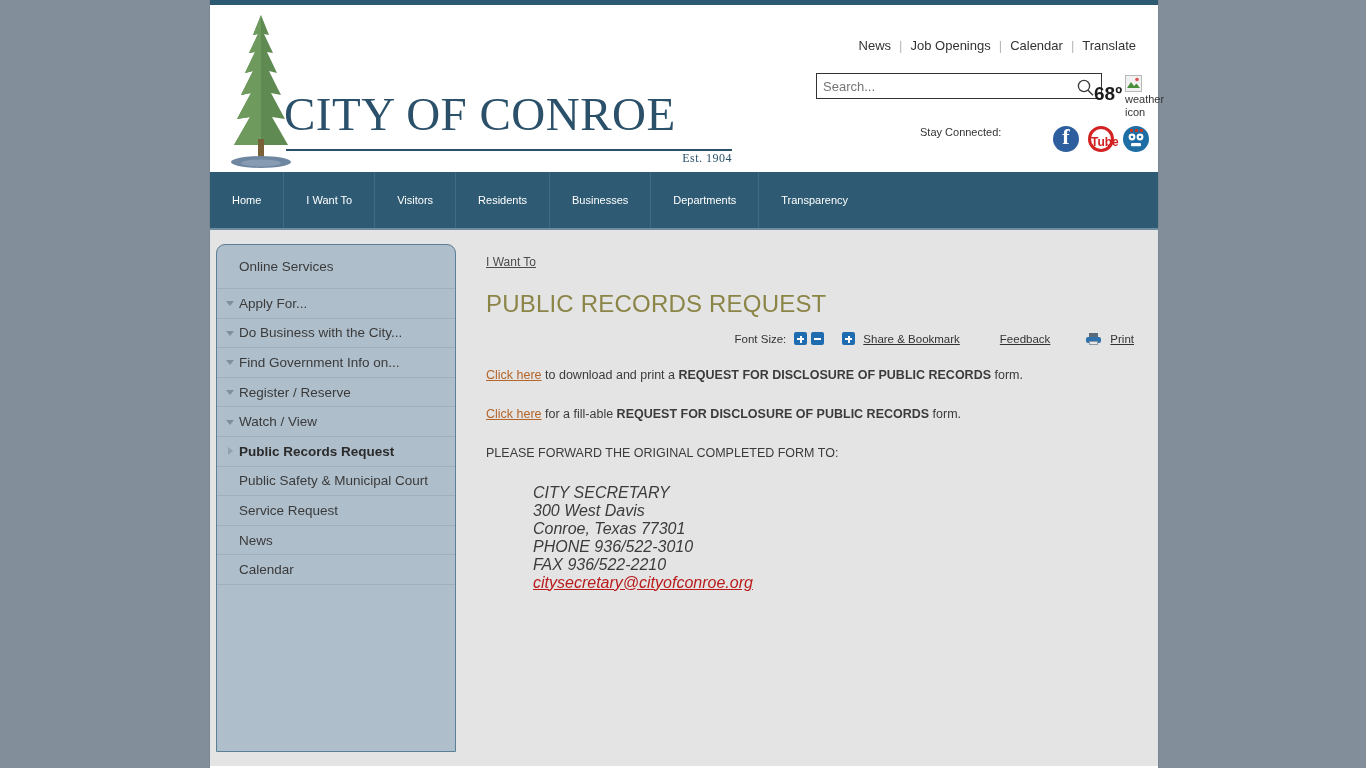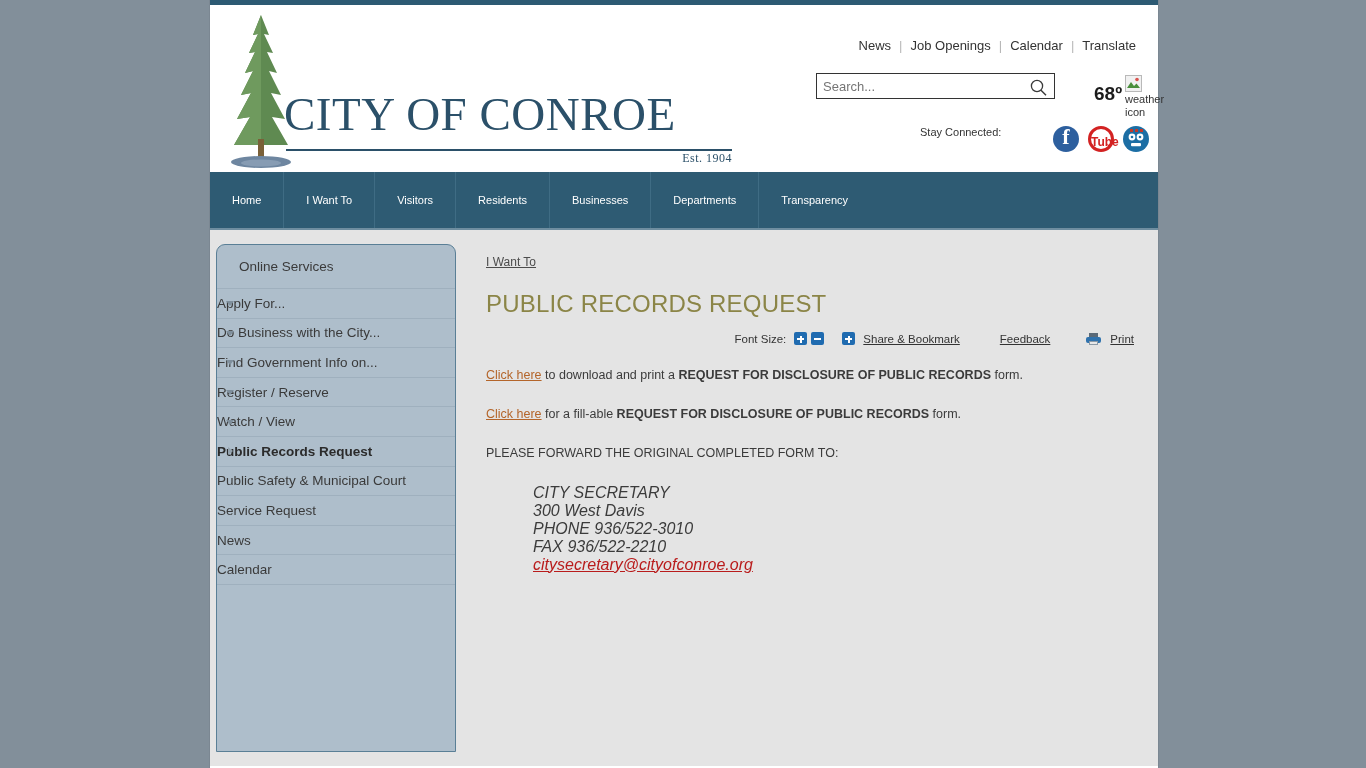--- a/index.html
+++ b/index.html
@@ -39,21 +39,21 @@
 
   .toplinks {
     position:absolute; right:22px; top:33px;
     font-size:13px; color:#333;
   }
   .toplinks a { color:#333; text-decoration:none; }
   .toplinks .sep { color:#b7b7b7; margin:0 8px; }
 
   .searchbox {
     position:absolute; left:606px; top:68px;
-    width:239px; height:26px;
+    width:286px; height:26px;
     border:1px solid #333; background:#fff;
     box-sizing:border-box;
   }
   .searchbox input {
     border:none; outline:none; background:transparent;
     width:215px; height:24px; padding:0 6px;
     font-size:13px; color:#555;
     font-family:"Liberation Sans", sans-serif;
   }
   .search-icon { position:absolute; right:6px; top:4px; }
@@ -108,20 +108,21 @@
     background:#aebecb;
     border:1px solid #5a7f96;
     border-radius:9px 9px 0 0;
     box-sizing:border-box;
     min-height:508px;
   }
   .side-item {
     position:relative;
     height:29.6px;
     display:flex; align-items:center;
+    padding-left:22px;
     font-size:13.5px; color:#3a3a3a;
     border-bottom:1px solid #9fb0be;
     box-sizing:border-box;
     cursor:pointer;
   }
   .side-item.first { height:44px; border-top:none; padding-left:22px; }
   .side-item.active { font-weight:bold; color:#2b2b2b; }
   .side-item .caret {
     position:absolute; left:9px; top:50%;
     width:0; height:0; margin-top:-2px;
@@ -336,19 +337,20 @@
 
       <div class="para">
         <span class="lnk">Click here</span><span> for a fill-able </span><b>REQUEST FOR DISCLOSURE OF PUBLIC RECORDS</b><span> form.</span>
       </div>
 
       <div class="para">PLEASE FORWARD THE ORIGINAL COMPLETED FORM TO:</div>
 
       <div class="addr">
         <div>CITY SECRETARY</div>
         <div>300 West Davis</div>
+        <div>Conroe, Texas 77301</div>
         <div>PHONE 936/522-3010</div>
         <div>FAX 936/522-2210</div>
         <div><a>citysecretary@cityofconroe.org</a></div>
       </div>
     </div>
   </div>
 </div>
 
 </body></html>

